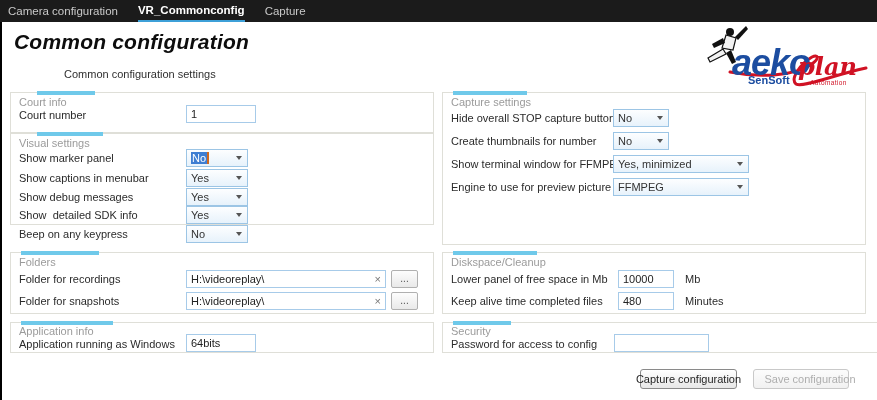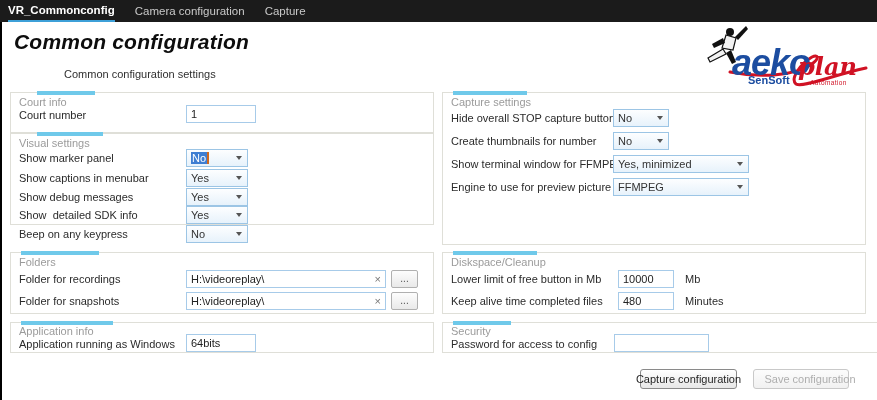--- a/index.html
+++ b/index.html
@@ -62,22 +62,22 @@
   
   .btn { position:absolute; height:20px; border:1px solid #8a8a8a; border-radius:3px;
     background:linear-gradient(#ffffff,#e7e7e7); font-size:11px; color:#1f1f1f;
     display:flex; align-items:center; justify-content:center; white-space:nowrap; }
   .btn.disabled { border-color:#c9c9c9; color:#aeaeae; background:linear-gradient(#fcfcfc,#f1f1f1);padding-left:18px; }
 </style>
 </head>
 <body>
 
 <div class="topbar">
+  <div class="tab">Camera configuration</div>
   <div class="tab active">VR_Commonconfig</div>
-  <div class="tab">Camera configuration</div>
   <div class="tab">Capture</div>
 </div>
 
 <div class="leftedge"></div>
 
 <div class="page-title">Common configuration</div>
 <div class="page-sub">Common configuration settings</div>
 
 <div class="logo">
   <svg width="170" height="66" viewBox="0 0 170 66">
@@ -228,21 +228,21 @@
     <span class="xicon">×</span>
   </div>
   <div class="browse" style="left:380px;top:39px">...</div>
 </div>
 
 <div class="box" style="left:442px;top:252px;width:424px;height:62px">
   <div class="accent" style="left:10px;width:84px"></div>
   <div class="gtitle">Diskspace/Cleanup</div>
 
   <div class="row" style="top:17px">
-      <span class="lbl">Lower limit of free button in Mb</span>
+      <span class="lbl">Lower panel of free space in Mb</span>
     </div>
   <div class="txtbox" style="left:175px;top:17px;width:56px">10000</div>
   <div class="unit" style="left:242px;top:20px">Mb</div>
 
   <div class="row" style="top:39px">
       <span class="lbl">Keep alive time completed files</span>
     </div>
   <div class="txtbox" style="left:175px;top:39px;width:56px">480</div>
   <div class="unit" style="left:242px;top:42px">Minutes</div>
 </div>

